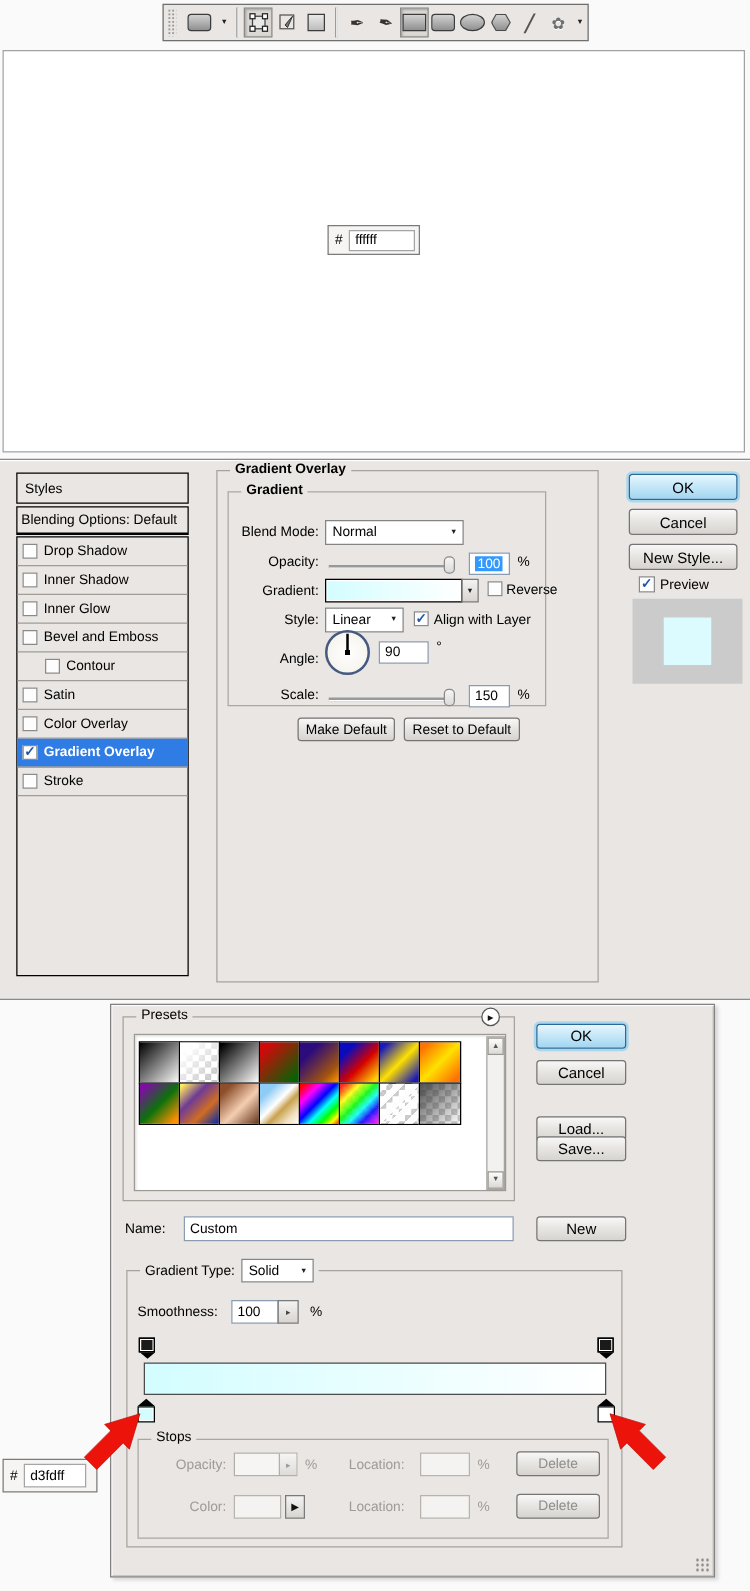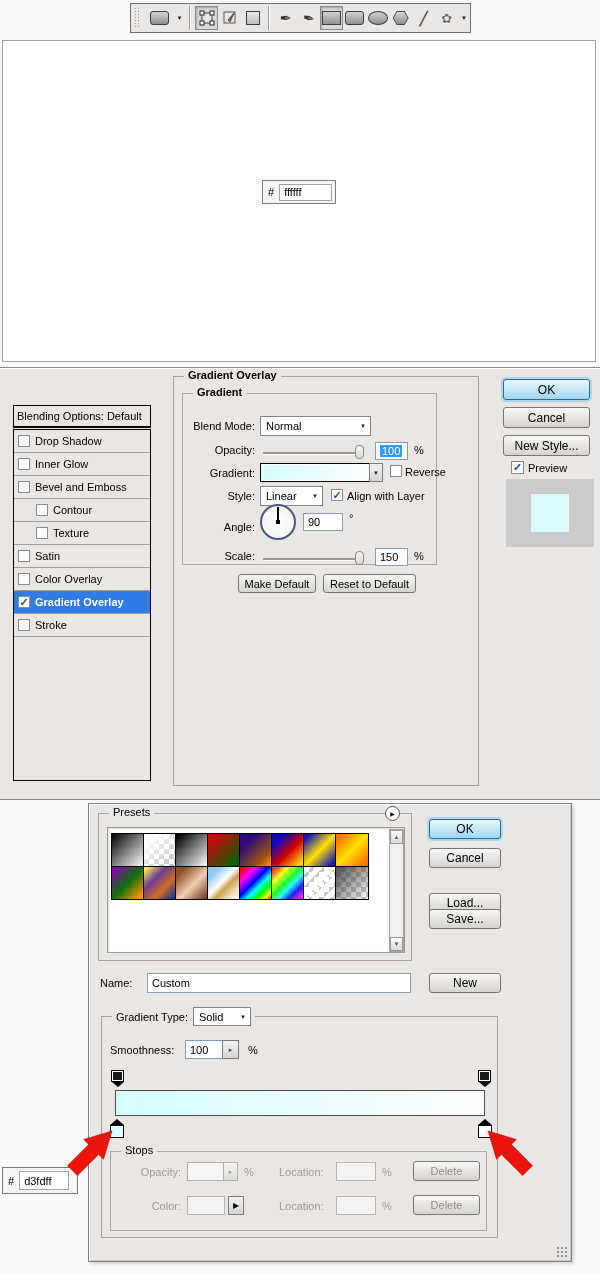--- a/index.html
+++ b/index.html
@@ -191,43 +191,46 @@
 
   <div id="canvas">
     <div class="hexchip" style="left:259px;top:139px;width:74px;height:24px;">
       <span class="pref">#</span>
       <span class="inner" style="width:53px;">ffffff</span>
     </div>
   </div>
 
   <div id="lsdialog">
 
+    <div class="panelbox" style="left:13px;top:10px;width:138px;height:25px;padding-left:6px;">
+      <span>Styles</span>
+    </div>
     <div class="panelbox" style="left:13px;top:37px;width:138px;height:23px;padding-left:3px;border-bottom-width:2px;">
       <span>Blending Options: Default</span>
     </div>
     <div class="panelbox" style="left:13px;top:61px;width:138px;height:352px;display:block;">
       <div class="style-row">
         <span class="cb"></span>
         <span class="rowlbl">Drop Shadow</span>
       </div>
       <div class="style-row">
         <span class="cb"></span>
+        <span class="rowlbl">Inner Shadow</span>
+      </div>
+      <div class="style-row">
+        <span class="cb"></span>
         <span class="rowlbl">Inner Glow</span>
       </div>
       <div class="style-row">
         <span class="cb"></span>
         <span class="rowlbl">Bevel and Emboss</span>
       </div>
       <div class="style-row indent">
         <span class="cb"></span>
         <span class="rowlbl">Contour</span>
-      </div>
-      <div class="style-row indent">
-        <span class="cb"></span>
-        <span class="rowlbl">Texture</span>
       </div>
       <div class="style-row">
         <span class="cb"></span>
         <span class="rowlbl">Satin</span>
       </div>
       <div class="style-row">
         <span class="cb"></span>
         <span class="rowlbl">Color Overlay</span>
       </div>
       <div class="style-row selected">

